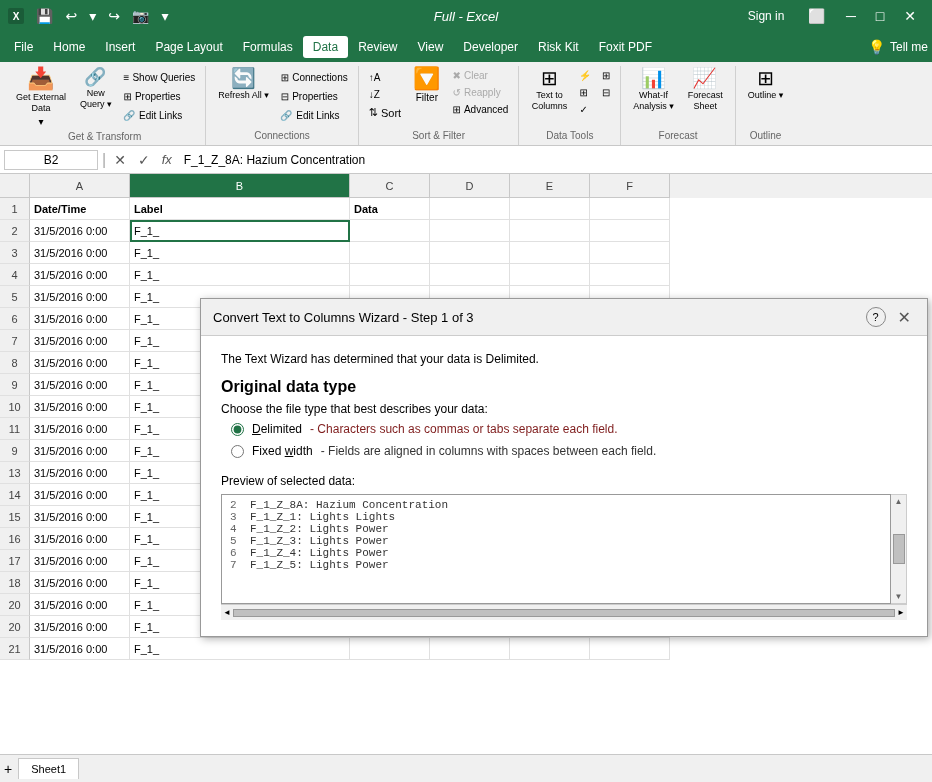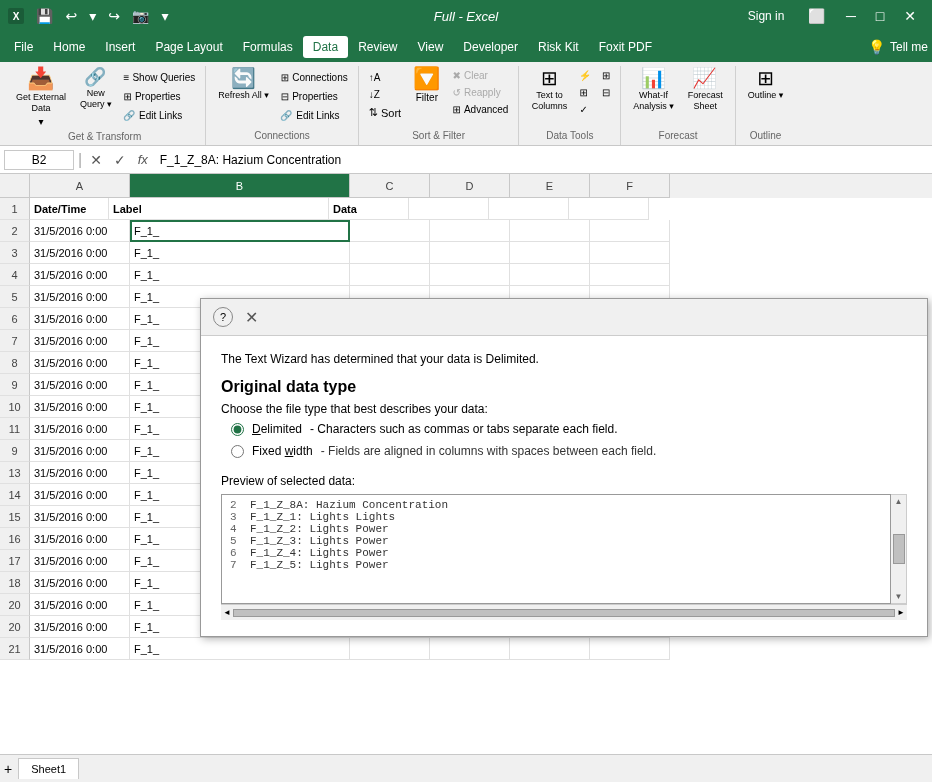--- a/index.html
+++ b/index.html
@@ -89,21 +89,21 @@
     .formula-bar {
       display: flex;
       align-items: center;
       height: 28px;
       border-bottom: 1px solid #c8c8c8;
       background: white;
       padding: 0 4px;
       gap: 4px;
     }
     .cell-ref {
-      width: 70px;
+      width: 94px;
       border: 1px solid #c8c8c8;
       padding: 2px 4px;
       font-size: 12px;
       text-align: center;
     }
     .formula-divider { color: #aaa; font-size: 16px; }
     .formula-btn { background: none; border: none; cursor: pointer; font-size: 14px; color: #555; padding: 0 4px; }
     .formula-input {
       flex: 1;
       border: none;
@@ -448,21 +448,21 @@
       <div class="row-num">16</div>
       <div class="row-num">17</div>
       <div class="row-num">18</div>
       <div class="row-num">20</div>
       <div class="row-num">20</div>
       <div class="row-num">21</div>
     </div>
     <div class="grid">
 
       <div class="grid-row">
-        <div class="cell" style="width:79px;font-weight:bold;">Date/Time</div>
+        <div class="cell" style="width:100px;font-weight:bold;">Date/Time</div>
         <div class="cell" style="width:220px;font-weight:bold;">Label</div>
         <div class="cell" style="width:80px;font-weight:bold;">Data</div>
         <div class="cell" style="width:80px;"></div>
         <div class="cell" style="width:80px;"></div>
         <div class="cell" style="width:80px;"></div>
       </div>
 
       <div class="grid-row">
         <div class="cell" style="width:100px;">31/5/2016 0:00</div>
         <div class="cell active" style="width:220px;">F_1_</div>
@@ -629,34 +629,35 @@
 </div>
 
 <div class="sheet-tabs">
   <button style="background:none;border:none;font-size:14px;cursor:pointer;margin-right:6px;">+</button>
   <div class="sheet-tab active">Sheet1</div>
 </div>
 
 <div class="dialog-overlay">
   <div class="dialog">
     <div class="dialog-title">
+      <span>Convert Text to Columns Wizard - Step 1 of 3</span>
       <div style="display:flex;align-items:center;gap:8px;">
         <div class="dialog-help">?</div>
         <button class="dialog-close">✕</button>
       </div>
     </div>
     <div class="dialog-body">
       <p class="dialog-text">The Text Wizard has determined that your data is Delimited.</p>
       <div class="dialog-section-label">Original data type</div>
       <p class="dialog-text">Choose the file type that best describes your data:</p>
       <div class="radio-group">
         <label class="radio-option">
           <input type="radio" name="datatype" checked="" style="">
           <span><u>D</u>elimited</span>
-          <span style="color:#000000;">    - Characters such as commas or tabs separate each field.</span>
+          <span style="color:#7f1d1d;">    - Characters such as commas or tabs separate each field.</span>
         </label>
         <label class="radio-option">
           <input type="radio" name="datatype" style="">
           <span>Fixed <u>w</u>idth</span>
           <span style="color:#333;">   - Fields are aligned in columns with spaces between each field.</span>
         </label>
       </div>
       <div class="preview-section">
         <div class="preview-label">Preview of selected data:</div>
         <div style="display:flex;">

